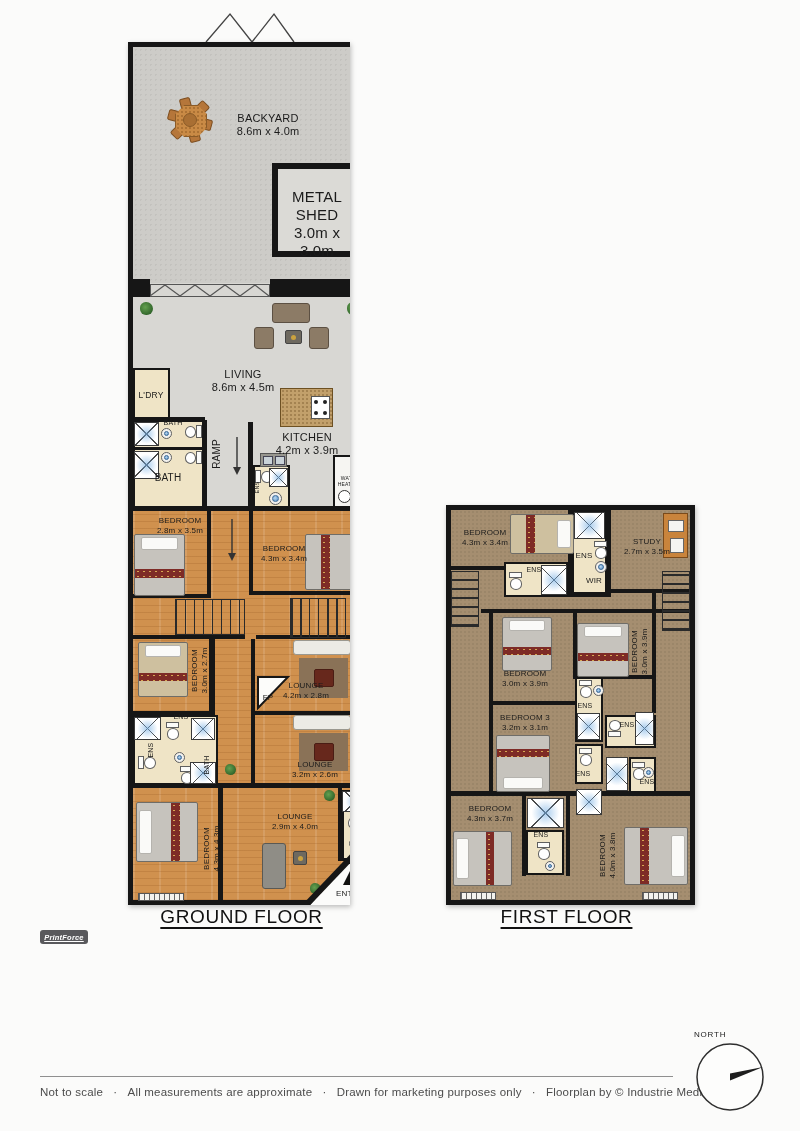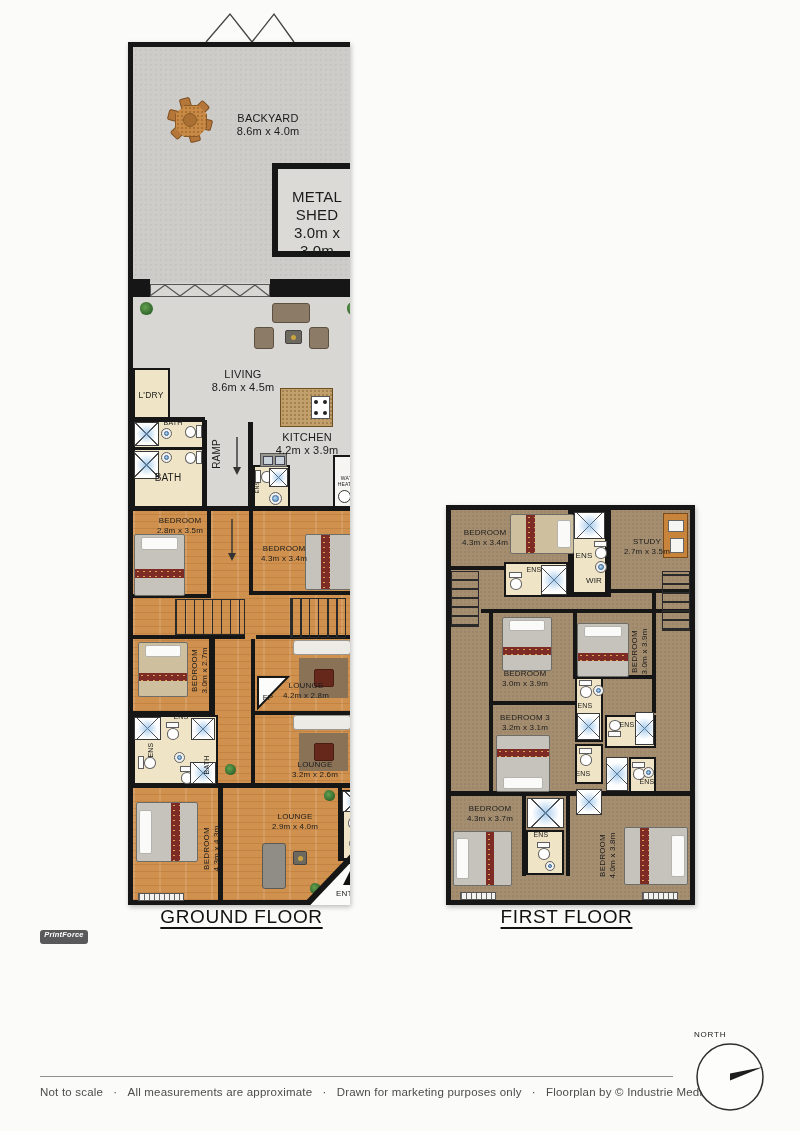--- a/index.html
+++ b/index.html
@@ -52,21 +52,21 @@
   .whc{position:absolute;border-radius:50%;background:#fff;border:1.2px solid #333;box-sizing:border-box;}
   .f-otable{position:absolute;}
   .och{position:absolute;width:11px;height:11px;background:#b5763a;border:1px solid #7c4d1f;border-radius:2px;box-sizing:border-box;}
   .oct{position:absolute;background:#c98a45;border:1px solid #8a5b28;clip-path:polygon(29% 0,71% 0,100% 29%,100% 71%,71% 100%,29% 100%,0 71%,0 29%);background-image:radial-gradient(rgba(120,70,20,.35) .8px,transparent 1px);background-size:4px 4px;}
   .octin{position:absolute;border-radius:50%;background:#a96f33;border:1px solid #8a5b28;box-sizing:border-box;}
   .f-win{position:absolute;background:#f3f2ee;border:1px solid #555;box-sizing:border-box;}
   .f-win.h{background-image:repeating-linear-gradient(90deg,#666 0 1px,transparent 1px 5px);}
   .floor-title{position:absolute;text-align:center;font-size:19px;color:#111;letter-spacing:.6px;text-decoration:underline;text-underline-offset:4px;text-decoration-thickness:1.5px;}
   .t-ground{left:119px;top:906px;width:245px;}
   .t-first{left:442px;top:906px;width:249px;}
-  .printforce{position:absolute;left:40px;top:930px;width:48px;height:14px;background:#59595c;border-radius:3px;color:#fff;font-size:7.5px;font-weight:bold;font-style:italic;display:flex;justify-content:center;letter-spacing:.2px;}
+  .printforce{position:absolute;left:40px;top:930px;width:48px;height:14px;background:#59595c;border-radius:3px;color:#fff;font-size:7.5px;font-weight:bold;font-style:italic;display:flex;align-items:center;justify-content:center;letter-spacing:.2px;text-decoration:underline;}
   .band{position:absolute;left:0;top:958px;width:800px;height:57px;background:#DFA63C;display:flex;align-items:center;}
   .rh{margin-left:40px;color:#fff;font-size:27px;font-weight:bold;letter-spacing:-.3px;}
   .address{position:absolute;left:40px;top:1036px;font-size:28px;color:#474747;letter-spacing:.4px;}
   .rule{position:absolute;left:40px;top:1076px;width:633px;height:1px;background:#8f8f8f;}
   .disclaimer{position:absolute;left:40px;top:1086px;font-size:11.5px;color:#4c4c4c;letter-spacing:.2px;}
   .compass{position:absolute;left:694px;top:1030px;width:72px;height:90px;}
   .north-label{position:absolute;left:0;top:0;width:100%;text-align:left;font-size:8px;letter-spacing:.8px;color:#222;}
   .compass svg{position:absolute;left:0;top:11px;}
   .gate{position:absolute;left:202px;top:11px;}
 </style>

